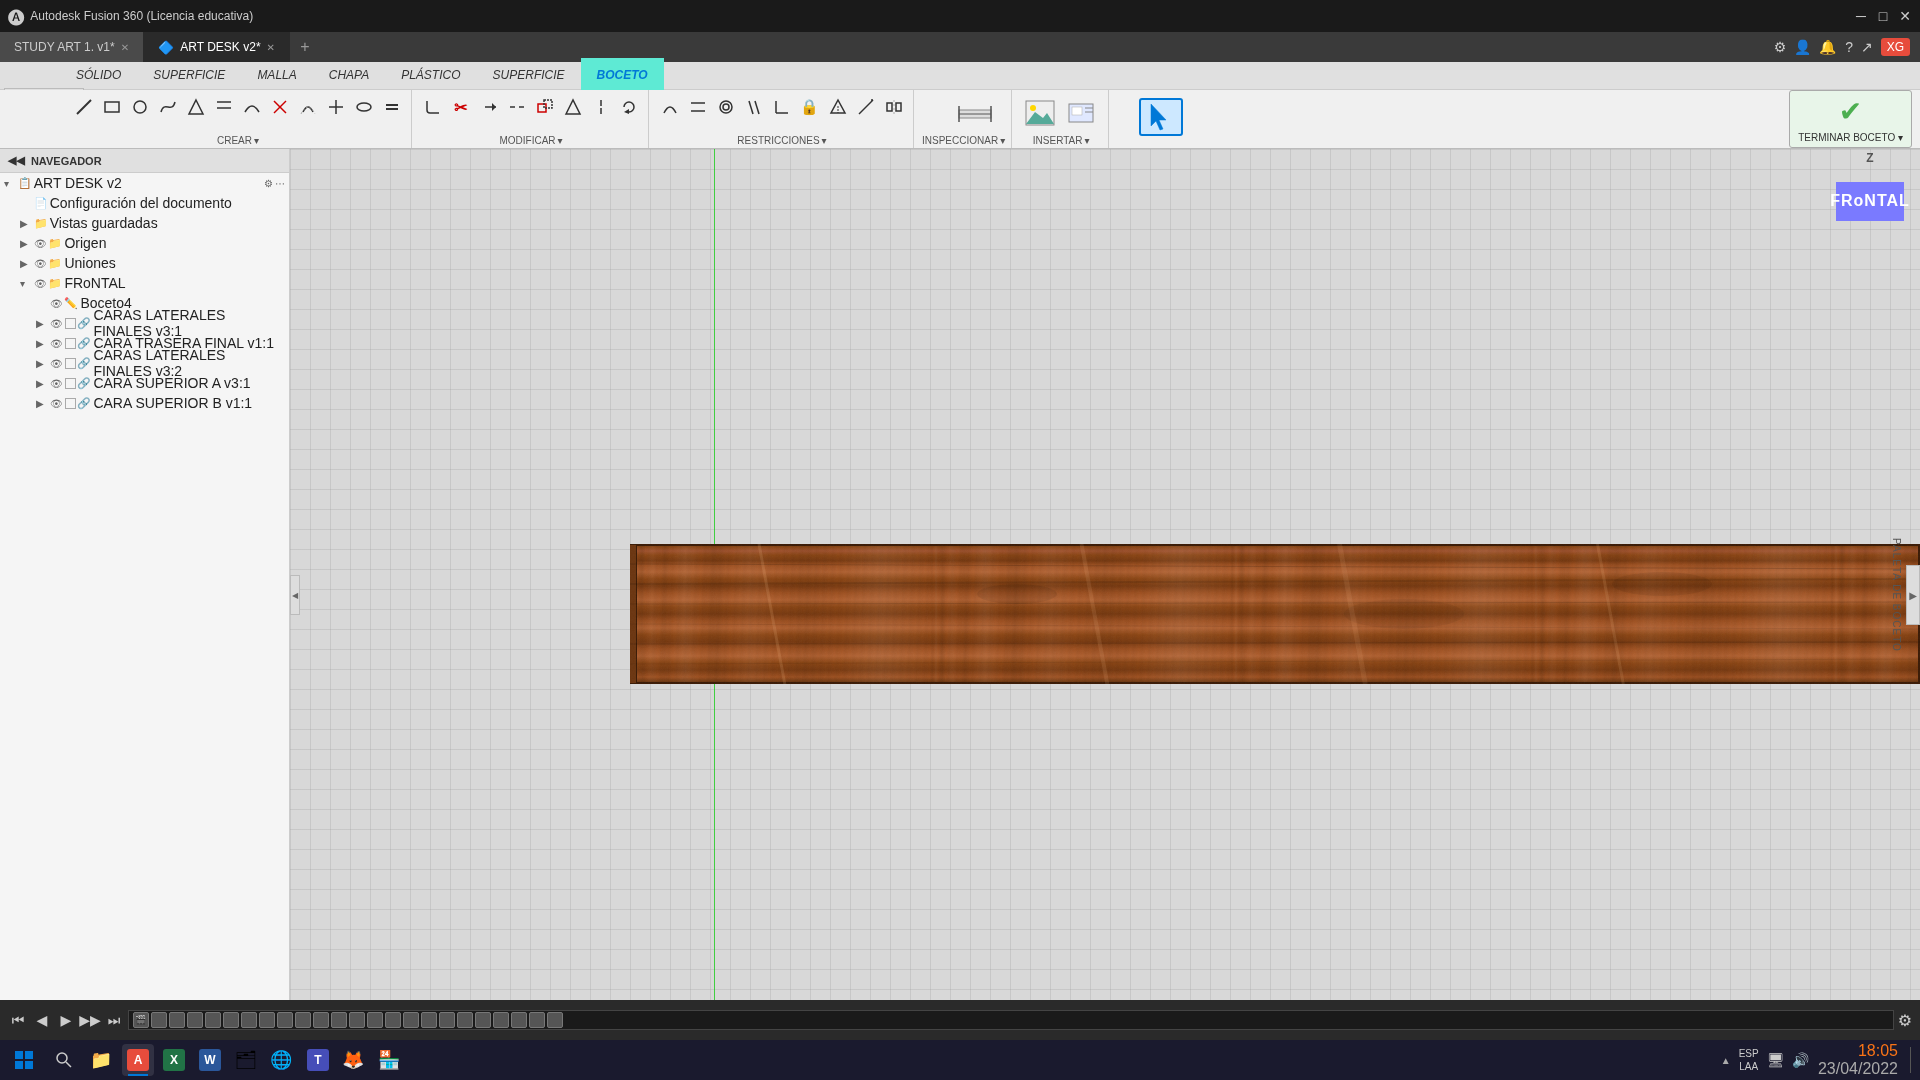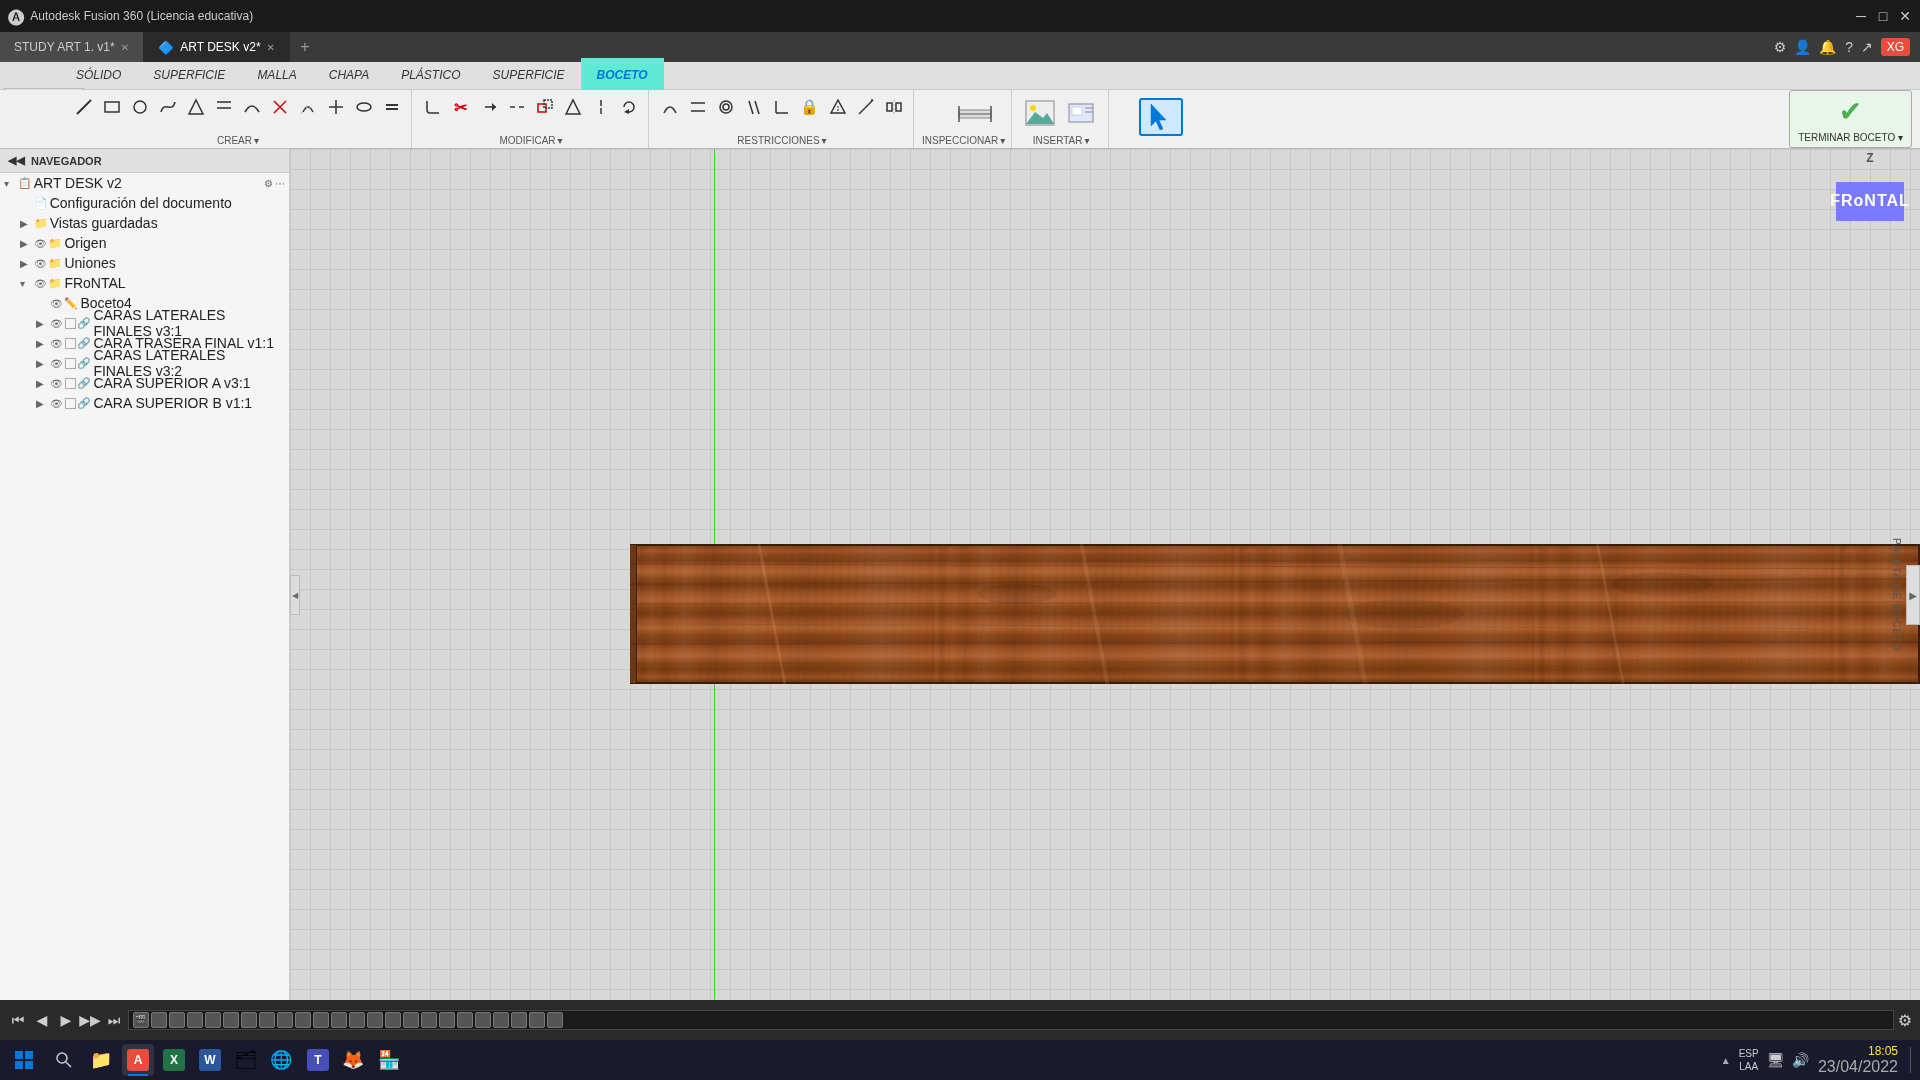--- a/index.html
+++ b/index.html
@@ -483,21 +483,21 @@
     }
     #taskbar-right {
       margin-left: auto;
       display: flex;
       align-items: center;
       gap: 8px;
       color: #ccc;
       font-size: 11px;
     }
     #clock { text-align: right; }
-    #clock-time { font-size: 12px; color: #fde047; }
+    #clock-time { font-size: 16px; color: #f97316; }
     #clock-date { font-size: 16px; color: #aaa; }
 
     
     #finish-sketch {
       display: flex;
       flex-direction: column;
       align-items: center;
       justify-content: space-between;
       height: 58px;
       padding: 4px 8px;

